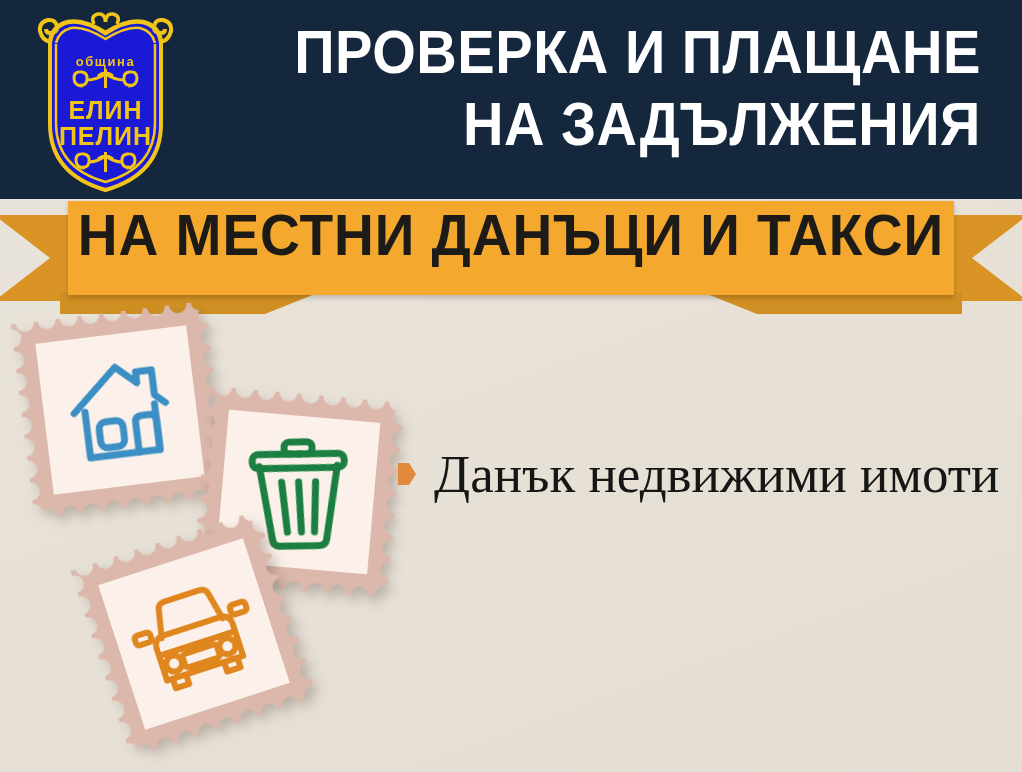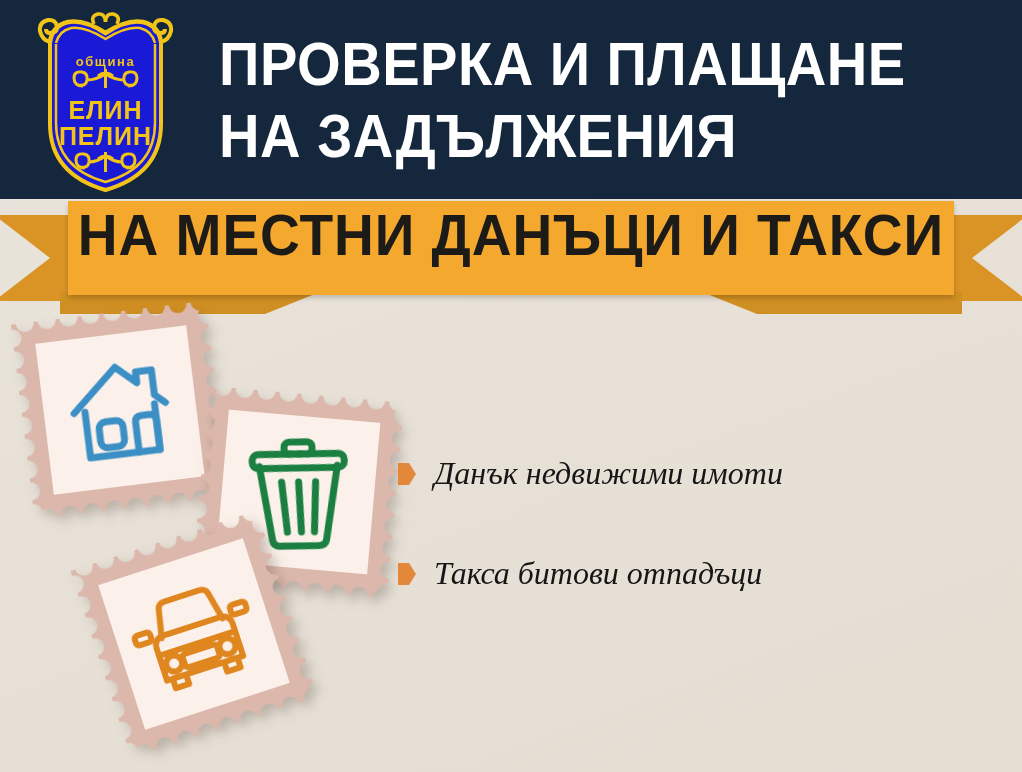--- a/index.html
+++ b/index.html
@@ -35,23 +35,23 @@
     left: 28px;
     top: 6px;
     width: 155px;
     height: 188px;
   }
   .emblem svg { display: block; }
 
   .title-block {
     position: absolute;
     left: 186px;
-    top: 28px;
+    top: 16px;
     width: 828px;
-    text-align: left;
+    text-align: right;
     color: #ffffff;
   }
   .title-line {
     font-family: "Liberation Sans Narrow", "Liberation Sans", sans-serif;
     font-weight: bold;
     font-size: 61px;
     line-height: 72px;
     letter-spacing: 0.5px;
     transform: scaleX(0.92);
     transform-origin: center center;
@@ -146,25 +146,24 @@
   .bullet-marker {
     width: 18px;
     height: 22px;
     flex: 0 0 auto;
     margin-right: 18px;
     background: #e2883a;
     clip-path: polygon(0 0, 11px 0, 18px 11px, 11px 22px, 0 22px);
   }
   .bullet-text {
     font-family: "Liberation Serif", "DejaVu Serif", serif;
-    font-size: 32px;
+    font-size: 53px;
     color: #161616;
     line-height: 1.1;
     white-space: nowrap;
-    font-style: italic;
   }
 </style>
 </head>
 <body>
 
 <div id="poster">
 
   <div class="header">
 
     <div class="emblem">
@@ -404,19 +403,15 @@
         <rect x="140" y="82" width="16" height="10" rx="3"></rect>
       </g>
     </svg>
   </div>
 
   <div class="bullets">
     <div class="bullet-row">
       <span class="bullet-marker"></span>
       <span class="bullet-text">Данък недвижими имоти</span>
     </div>
-    <div class="bullet-row">
-      <span class="bullet-marker"></span>
-      <span class="bullet-text">Такса битови отпадъци</span>
-    </div>
   </div>
 
 </div>
 
 </body></html>

